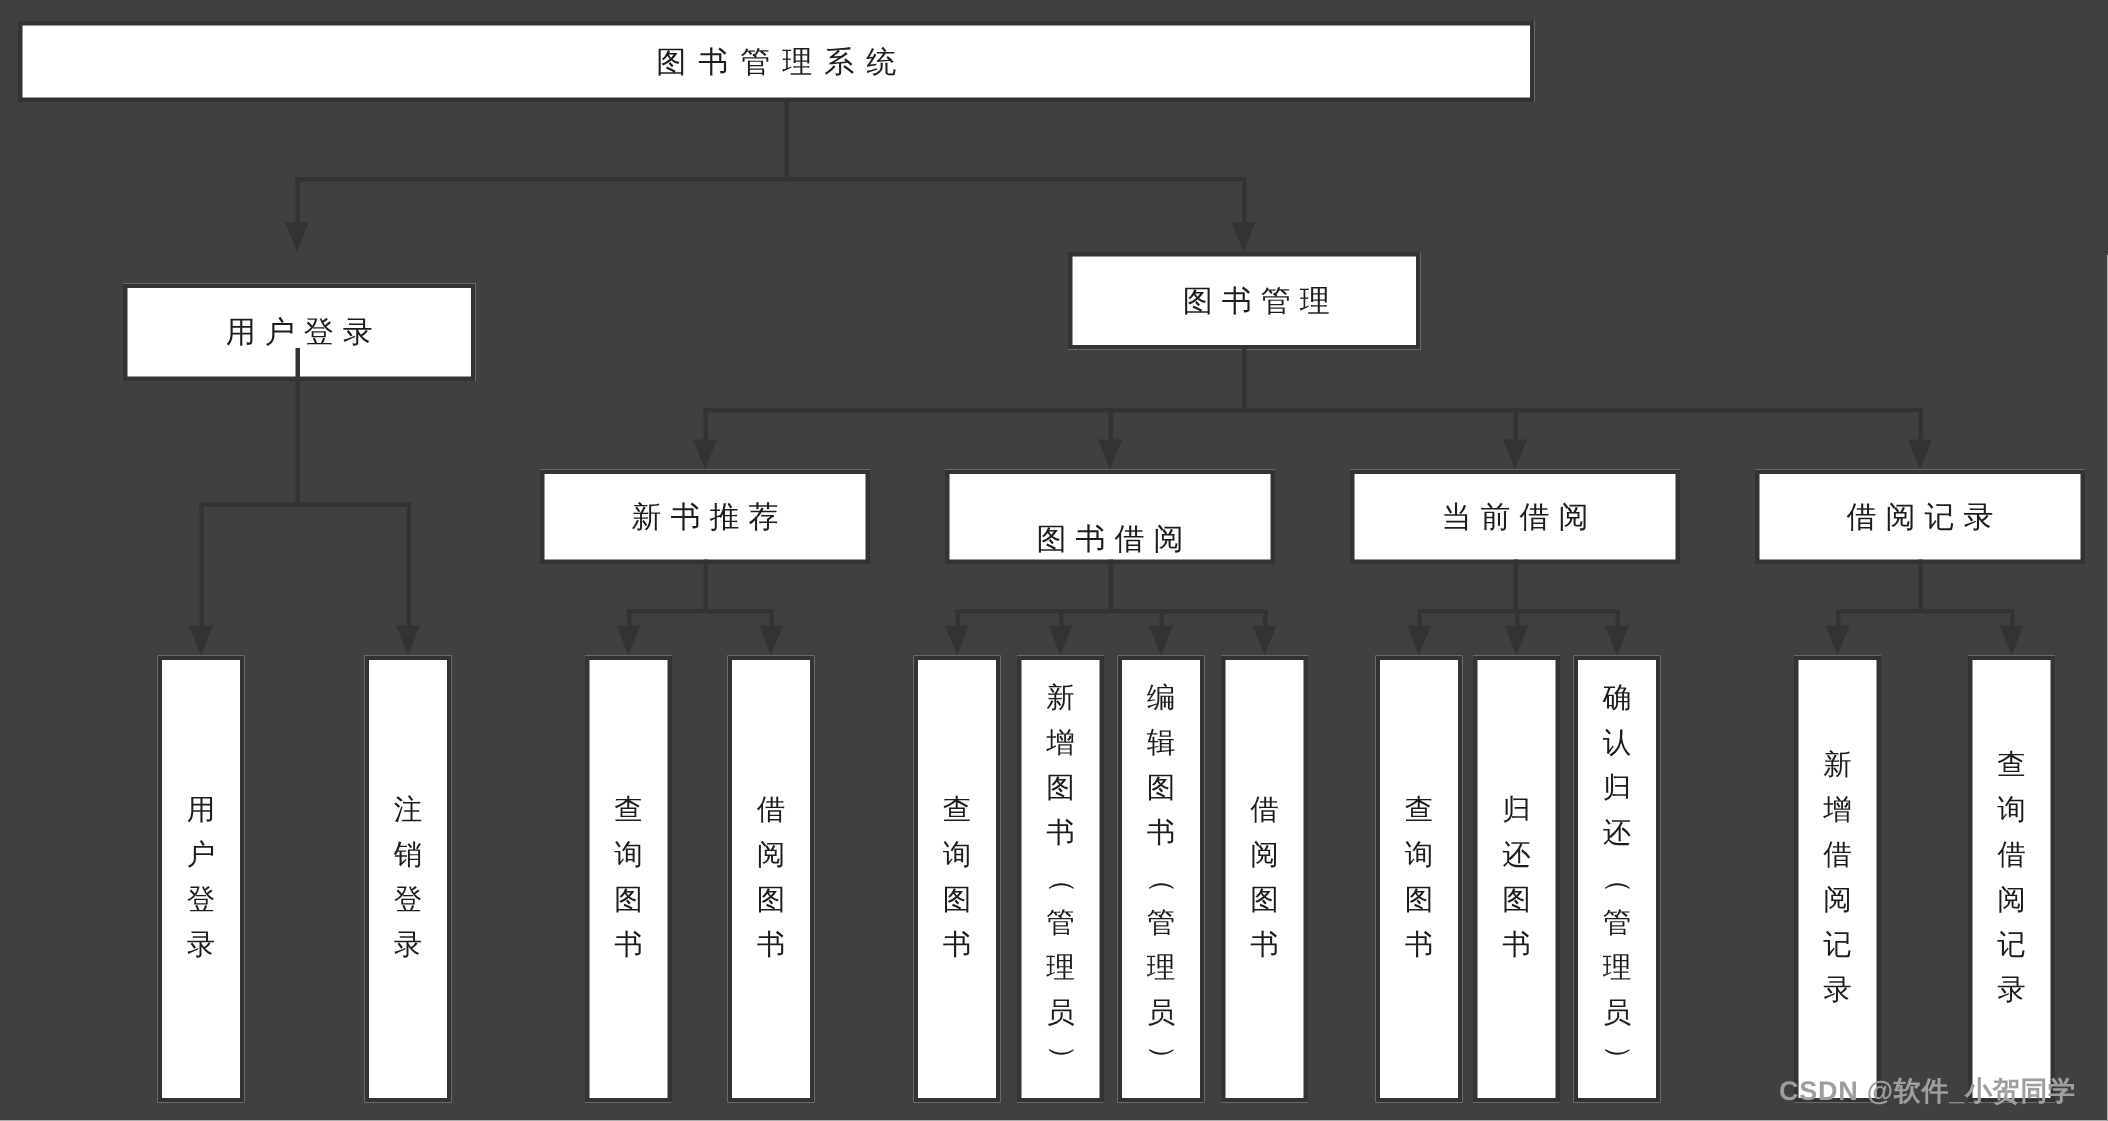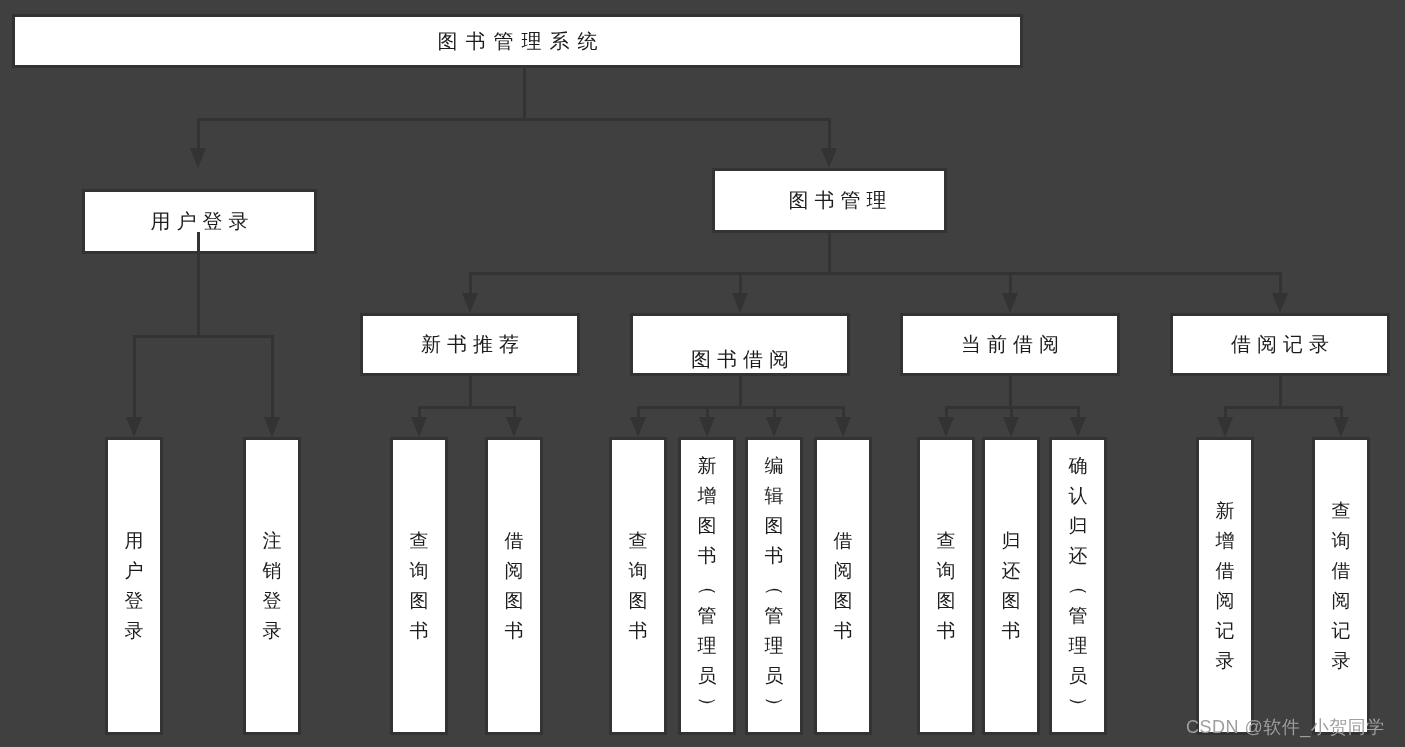--- a/index.html
+++ b/index.html
@@ -42,20 +42,21 @@
   }
   .watermark {
     position: absolute;
     left: 1186px;
     top: 715px;
     font-size: 18px;
     letter-spacing: 0.5px;
     color: #9e9e9e;
     z-index: 5;
     white-space: nowrap;
+    font-weight: bold;
   }
 </style>
 </head>
 <body>
 
 <div class="canvas">
 
   <div class="node root-node" style="left:12px; top:14px; width:1011px; height:54px;">
     <span class="lbl">图书管理系统</span>
   </div>

